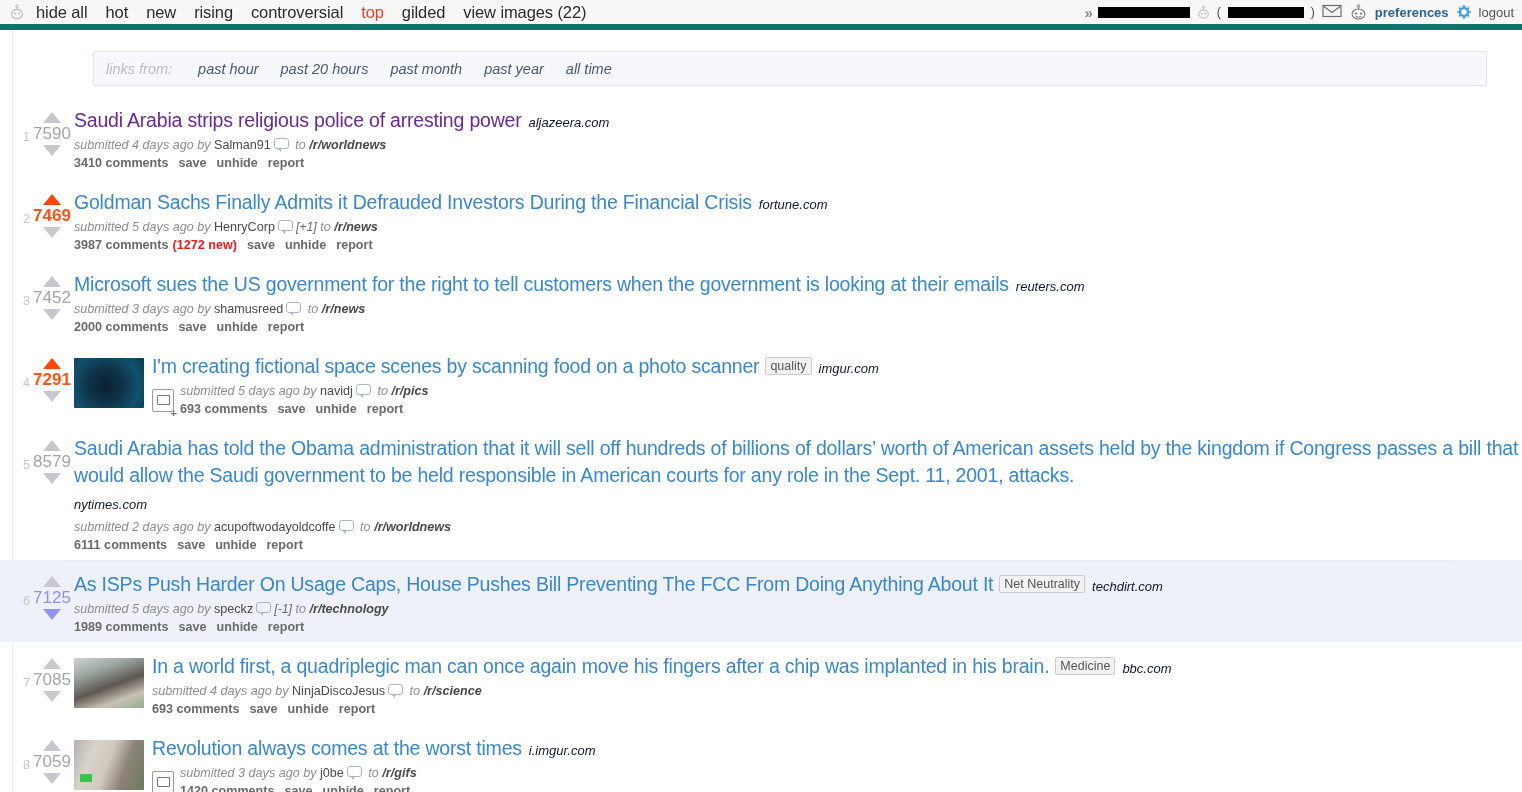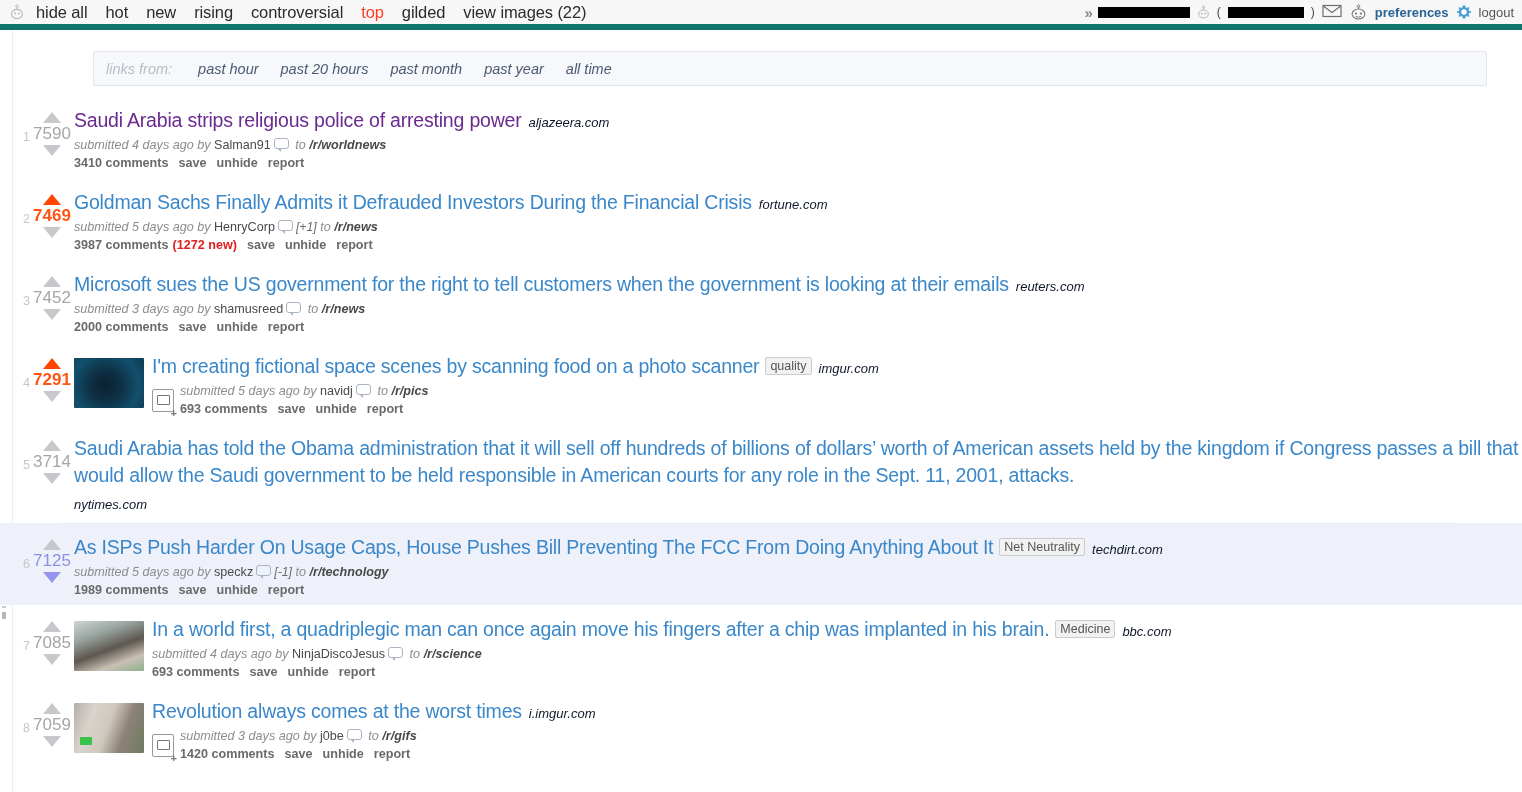--- a/index.html
+++ b/index.html
@@ -405,25 +405,31 @@
             <div class="tagline"><span>submitted 5 days ago by </span> <a class="user" href="#">navidj</a><span class="bubble"></span><span> to </span><a class="sub" href="#">/r/pics</a></div>
             <div class="buttons"><a href="#">693 comments</a><a href="#">save</a><a href="#">unhide</a><a href="#">report</a></div>
           </div>
         </div>
       </div>
     </div>
     <div class="post">
       <div class="rank">5</div>
       <div class="votecol">
         <div class="arrow up"></div>
-        <div class="score">3714</div>
+        <div class="score">8579</div>
         <div class="arrow down"></div>
       </div>
       <div class="entry">
         <div class="titleline"><a class="title" href="#">Saudi Arabia has told the Obama administration that it will sell off hundreds of billions of dollars’ worth of American assets held by the kingdom if Congress passes a bill that would allow the Saudi government to be held responsible in American courts for any role in the Sept. 11, 2001, attacks.</a><span class="domain block">nytimes.com</span></div>
+        <div class="entryrow">
+          <div>
+            <div class="tagline"><span>submitted 2 days ago by </span> <a class="user" href="#">acupoftwodayoldcoffe</a><span class="bubble"></span><span> to </span><a class="sub" href="#">/r/worldnews</a></div>
+            <div class="buttons"><a href="#">6111 comments</a><a href="#">save</a><a href="#">unhide</a><a href="#">report</a></div>
+          </div>
+        </div>
       </div>
     </div>
     <div class="post highlight">
       <div class="rank">6</div>
       <div class="votecol">
         <div class="arrow up"></div>
         <div class="score down">7125</div>
         <div class="arrow down on"></div>
       </div>
       <div class="entry">

